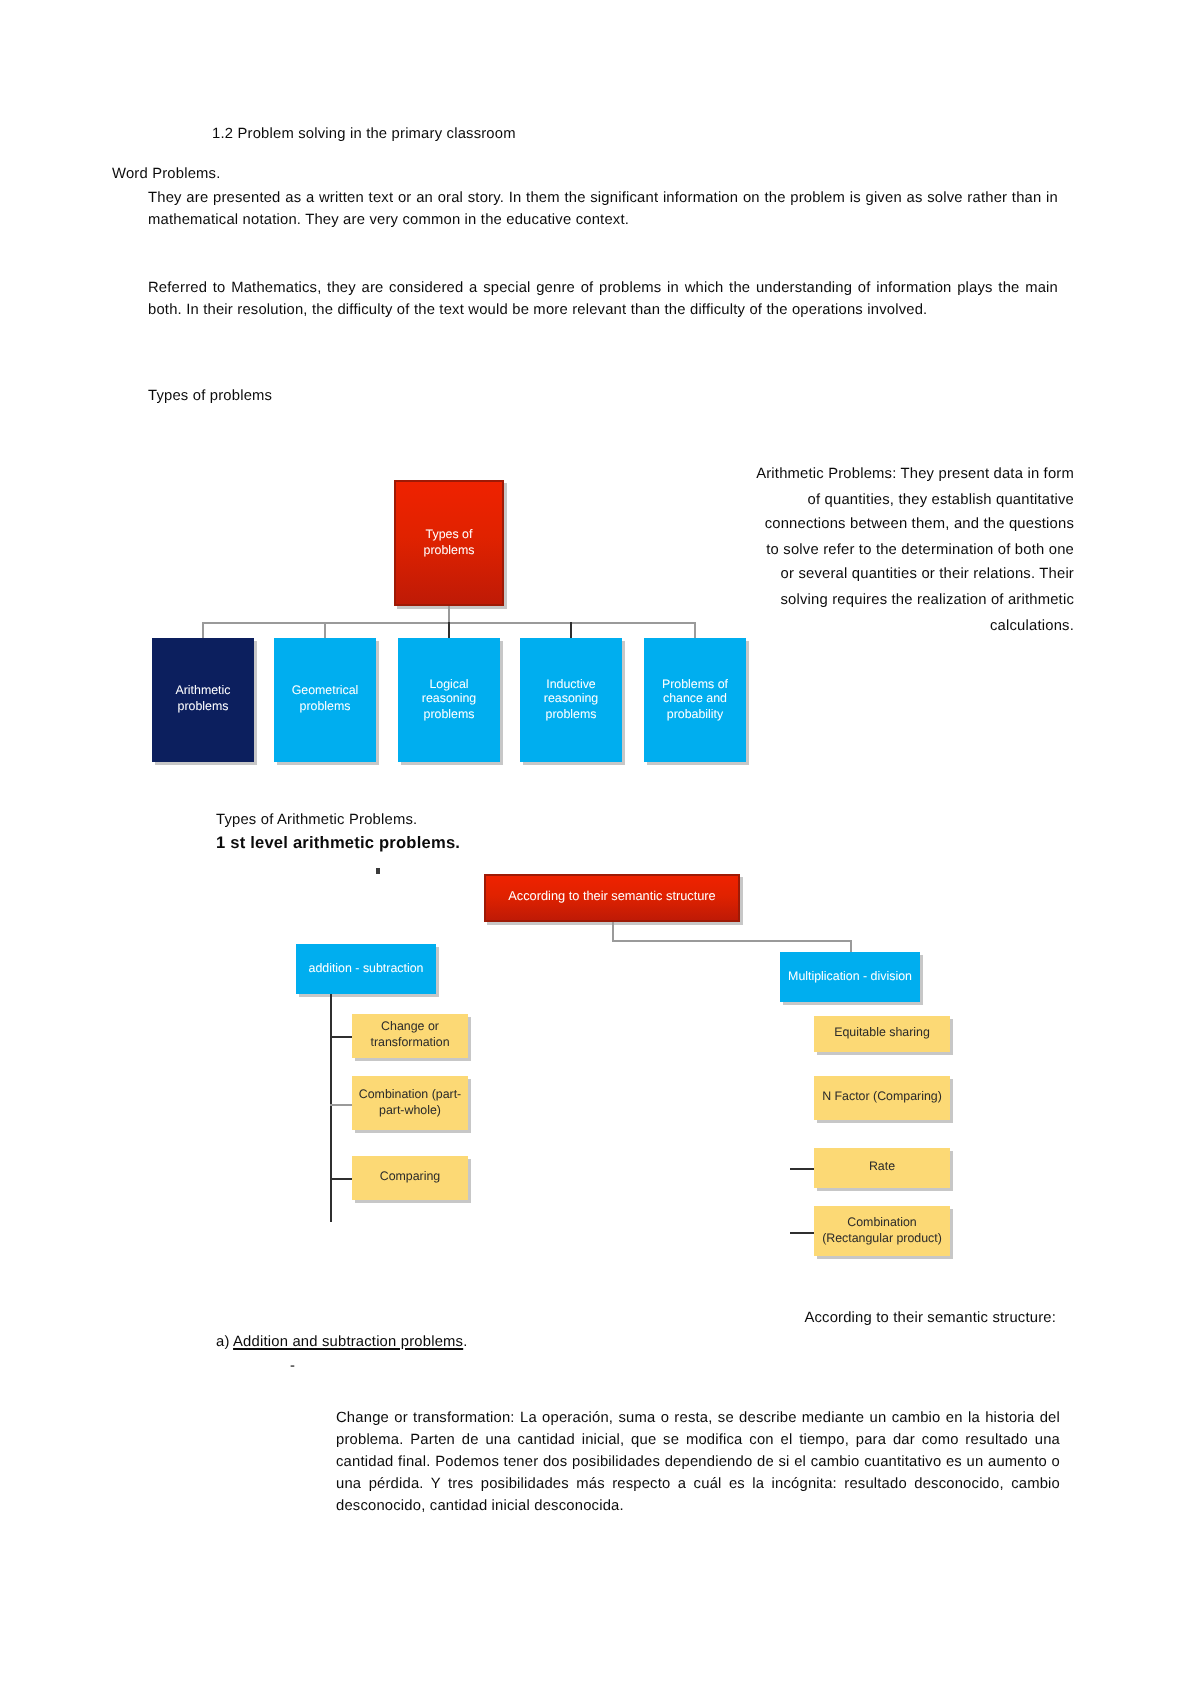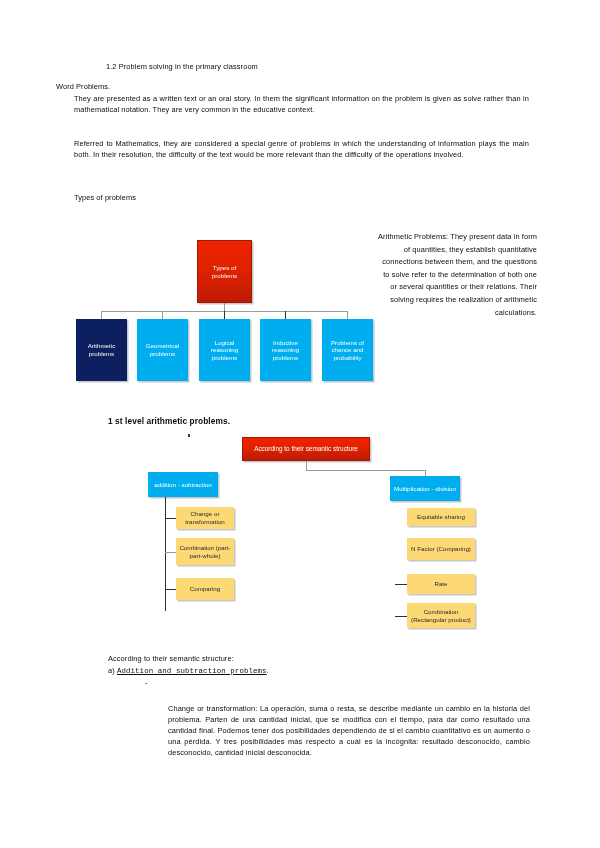--- a/index.html
+++ b/index.html
@@ -24,38 +24,38 @@
 
   
   .tx {
     position: absolute;
     font-size: 7.4px;
     line-height: 11.1px;
     color: #0b0b0b;
     letter-spacing: 0.1px;
   }
   .just { text-align: justify; }
-  .underline { text-decoration: underline; font-family: Liberation Mono, monospace; }
+  .underline { text-decoration: underline; }
 
   #heading-12       { left: 74px;  top: 61px;  width: 460px; margin-left: 32px; }
   #word-problems    { left: 56px;  top: 81px;  width: 460px; }
   #para-presented   { left: 74px;  top: 93px;  width: 455px; }
   #para-referred    { left: 74px;  top: 138px; width: 455px; }
   #types-of-problems{ left: 74px;  top: 192px; width: 300px; }
 
   #side-note {
     left: 377px; top: 231px; width: 160px;
     font-size: 7.4px; line-height: 12.6px; text-align: right;
   }
 
   #types-arith-head { left: 108px; top: 404px; width: 300px; }
   #level-head       { left: 108px; top: 416px; width: 300px;
                       font-size: 8.3px; font-weight: bold; }
 
-  #accord-head      { left: 108px; top: 653px; width: 420px; }
+  #accord-head      { left: 108px; top: 653px; width: 420px; text-align: right; }
   #a-label          { left: 108px; top: 665px; width: 420px; }
   #dash-mark        { left: 145px; top: 677px; width: 10px; }
   #change-para      { left: 168px; top: 703px; width: 362px; }
 
   
   #stray-dot {
     position: absolute;
     left: 188px; top: 434px;
     width: 2px; height: 3px;
     background: #3a3a3a;
@@ -140,20 +140,21 @@
     <div class="node cyan shadow" style="left:260px; top:319px; width:51px; height:62px;">
       <span>Inductive reasoning problems</span>
     </div>
     <div class="node cyan shadow" style="left:322px; top:319px; width:51px; height:62px;">
       <span>Problems of chance and probability</span>
     </div>
   </div>
 
   <div class="tx" id="side-note">Arithmetic Problems: They present data in form of quantities, they establish quantitative connections between them, and the questions to solve refer to the determination of both one or several quantities or their relations. Their solving requires the realization of arithmetic calculations.</div>
 
+  <div class="tx" id="types-arith-head">Types of Arithmetic Problems.</div>
   <div class="tx" id="level-head">1 st level arithmetic problems.</div>
   <div id="stray-dot"></div>
 
   <div>
 
     <div class="node red shadow" style="left:242px; top:437px; width:128px; height:24px; font-size:6.4px;">
       <span>According to their semantic structure</span>
     </div>
 
     <div class="line-v" style="left:306px; top:461px; height:10px;"></div>

